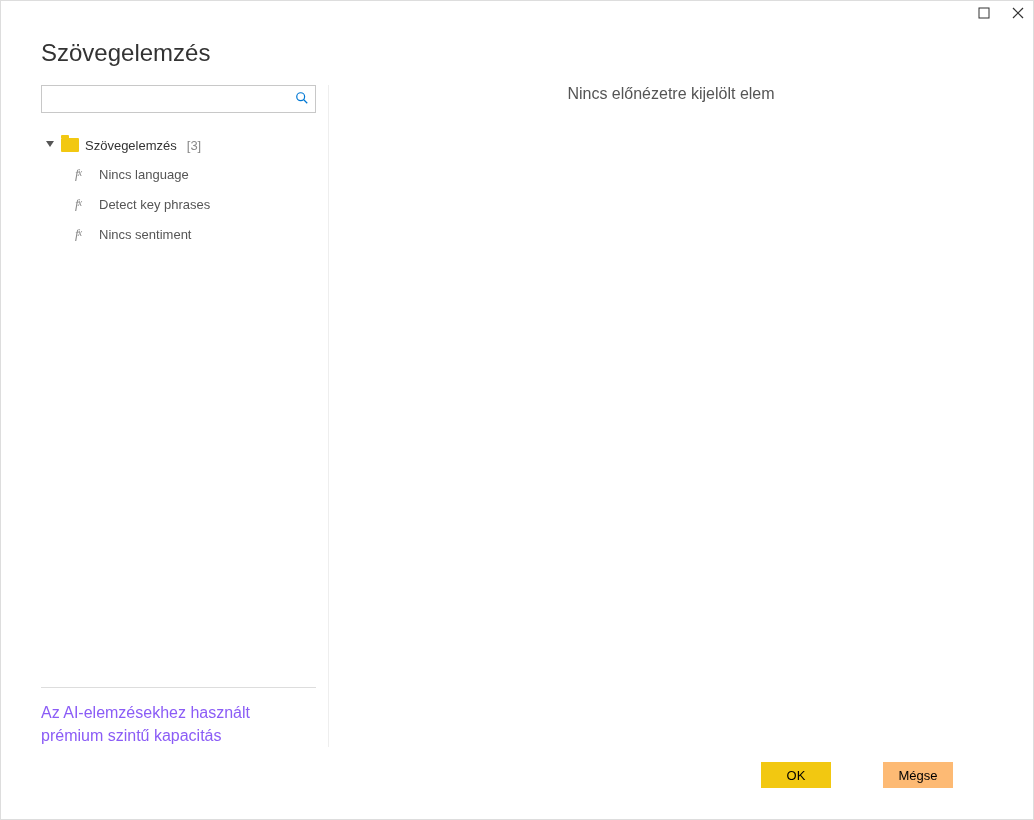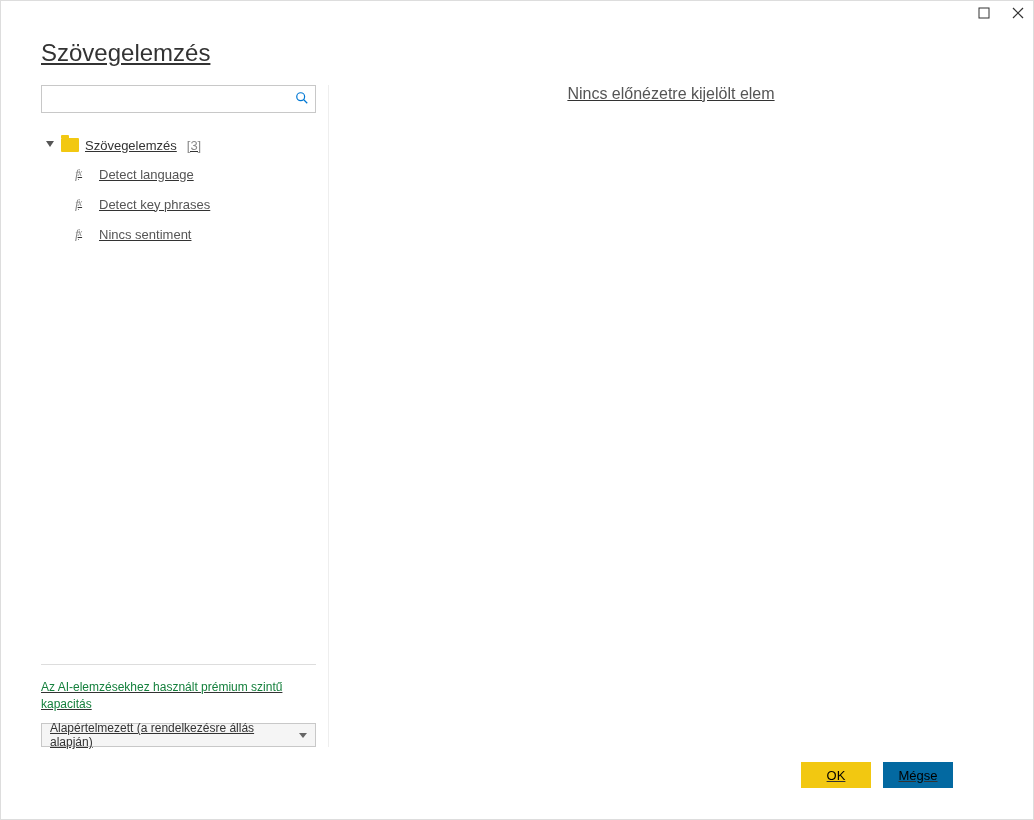--- a/index.html
+++ b/index.html
@@ -12,21 +12,20 @@
       height: 820px;
       overflow: hidden;
     }
     .dialog {
       width: 1034px;
       height: 820px;
       border: 1px solid #ddd;
       display: flex;
       flex-direction: column;
       position: relative;
-      text-decoration: underline;
     }
     .titlebar {
       height: 24px;
       display: flex;
       justify-content: flex-end;
       align-items: center;
       padding: 0 8px;
       gap: 20px;
     }
     .titlebar .win-btn {
@@ -138,24 +137,24 @@
       align-items: flex-start;
     }
     .fx-letter-f { font-size: 13px; }
     .fx-letter-x { font-size: 10px; position: relative; top:1px; left:-1px;}
     .left-bottom {
       border-top: 1px solid #ddd;
       padding-top: 14px;
       margin-top: 8px;
     }
     .capacity-label {
-      font-size: 12px;
-      color: #15803d;
+      font-size: 16px;
+      color: #8b5cf6;
       line-height: 1.4;
-      margin-bottom: 10px;
+      margin-bottom: 0;
     }
     .dropdown {
       display: flex;
       align-items: center;
       justify-content: space-between;
       height: 24px;
       border: 1px solid #c8c8c8;
       background: #f5f5f5;
       padding: 0 8px;
       font-size: 12px;
@@ -183,21 +182,21 @@
       min-width: 70px;
       padding: 0 8px;
       display: flex;
       align-items: center;
       justify-content: center;
       font-size: 13px;
       border: none;
       cursor: pointer;
     }
     .btn-primary { background:#f2c811; }
-    .btn-secondary { background:#0369a1; }
+    .btn-secondary { background:#fdba74;margin-left:40px; }
   </style>
 </head>
 <body>
 
 <div class="dialog">
   <div class="titlebar">
     <div class="win-btn">
       <svg width="12" height="12" viewBox="0 0 12 12">
           <rect x="1" y="1" width="10" height="10" fill="none" stroke="#333" stroke-width="1"></rect>
         </svg>
@@ -236,48 +235,40 @@
             <span class="folder-icon"></span>
             <span class="folder-label">Szövegelemzés</span>
             <span class="folder-count">[3]</span>
           </div>
 
           <div class="tree-item">
             <span class="fx-icon">
                 <span class="fx-letter-f">f</span>
                 <span class="fx-letter-x">x</span>
               </span>
-            <span>Detect language</span>
+            <span>Nincs language</span>
           </div>
           <div class="tree-item">
             <span class="fx-icon">
                 <span class="fx-letter-f">f</span>
                 <span class="fx-letter-x">x</span>
               </span>
             <span>Detect key phrases</span>
           </div>
           <div class="tree-item">
             <span class="fx-icon">
                 <span class="fx-letter-f">f</span>
                 <span class="fx-letter-x">x</span>
               </span>
             <span>Nincs sentiment</span>
           </div>
         </div>
 
         <div class="left-bottom">
           <div class="capacity-label">Az AI-elemzésekhez használt prémium szintű kapacitás</div>
-          <div class="dropdown">
-            <span>Alapértelmezett (a rendelkezésre állás alapján)</span>
-            <span>
-              <svg width="8" height="6" viewBox="0 0 8 6">
-                  <polygon points="0,0 8,0 4,5" fill="#666"></polygon>
-                </svg>
-            </span>
-          </div>
         </div>
       </div>
 
       <div class="right-pane">
         <span>Nincs előnézetre kijelölt elem</span>
       </div>
     </div>
 
     <div class="footer">
       <button class="btn btn-primary">OK</button>

